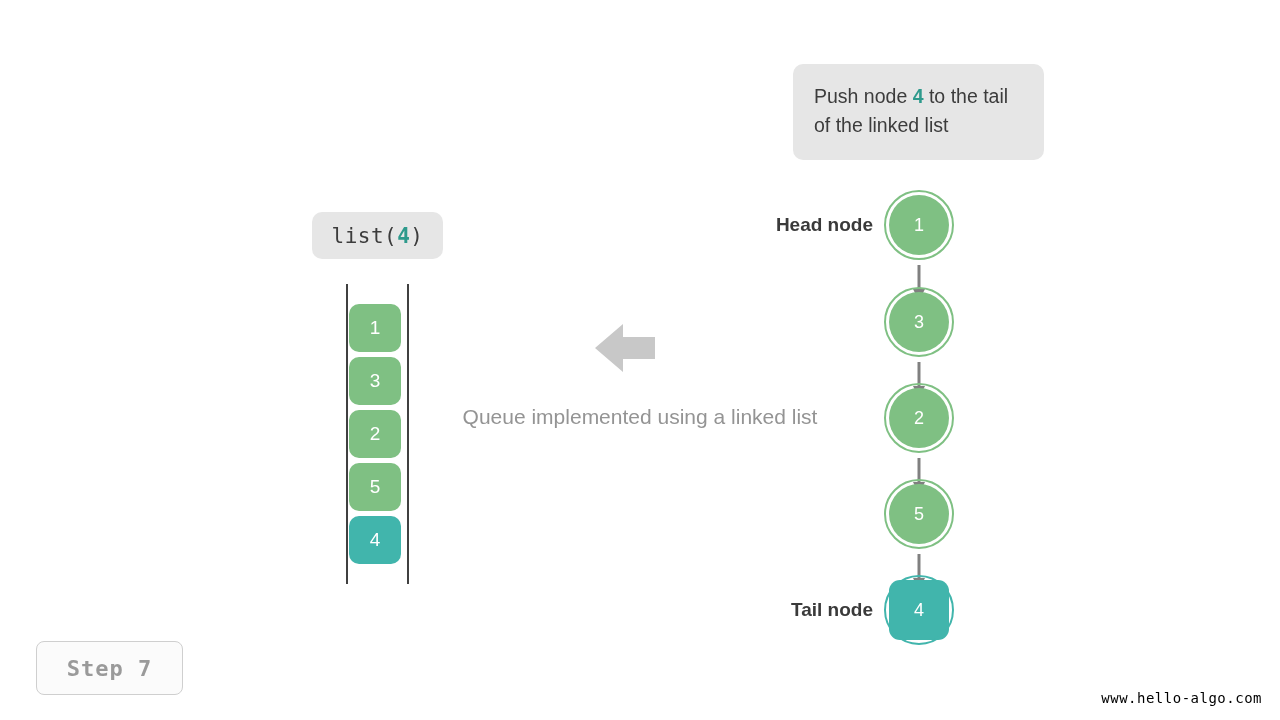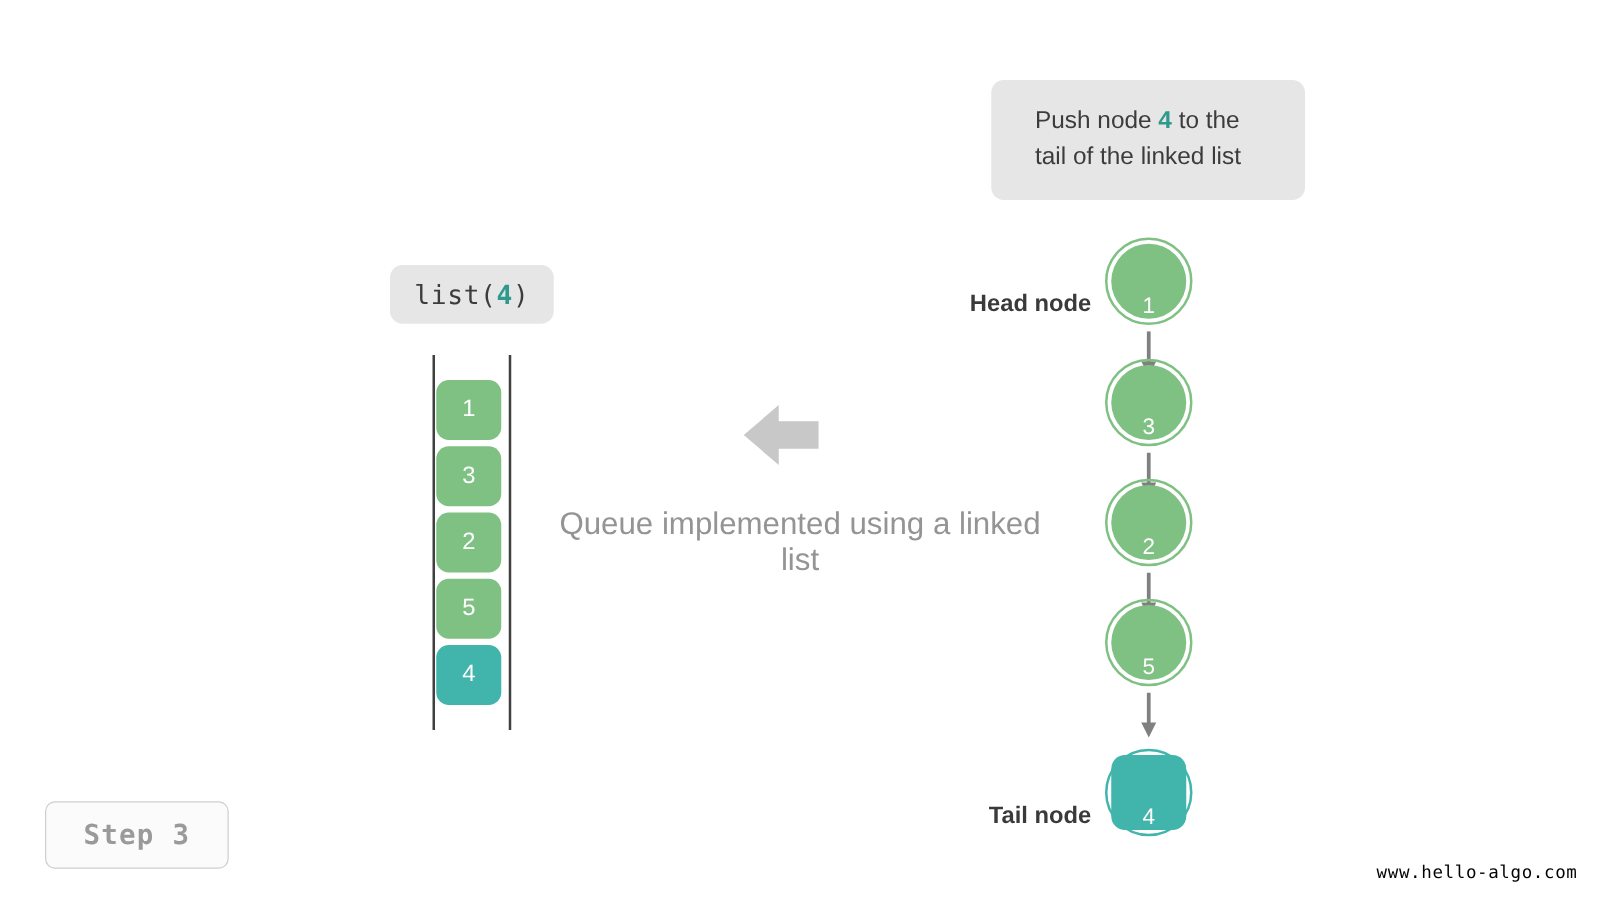--- a/index.html
+++ b/index.html
@@ -25,21 +25,21 @@
   
   .callout {
     position: absolute;
     left: 793px;
     top: 64px;
     width: 251px;
     height: 96px;
     background: #e6e6e6;
     border-radius: 10px;
     box-sizing: border-box;
-    padding: 18px 35px;
+    padding: 18px 21px;
     color: #3c3c3c;
     font-size: 19.5px;
     line-height: 29px;
     font-family: "Liberation Sans", sans-serif;
   }
   .callout .accent {
     color: #2e9a8c;
     font-weight: bold;
   }
 
@@ -112,42 +112,42 @@
     top: 320px;
   }
 
   
   .caption {
     position: absolute;
     left: 437px;
     top: 405px;
     width: 406px;
     text-align: center;
-    font-size: 25px;
+    font-size: 21px;
     color: #949494;
     font-family: "Liberation Sans", sans-serif;
   }
 
   
   .linked-list {
     position: absolute;
     left: 740px;
     top: 180px;
     width: 240px;
     height: 470px;
   }
   .ll-node {
     position: absolute;
     left: 149px;
     width: 60px;
     height: 60px;
     border-radius: 50%;
     box-sizing: border-box;
     display: flex;
-    align-items: flex-end;
+    align-items: center;
     justify-content: center;
     color: #ffffff;
     font-size: 18px;
     font-family: "Liberation Sans", sans-serif;
   }
   .ll-node .ring {
     position: absolute;
     left: -5px;
     top: -5px;
     width: 70px;
@@ -301,25 +301,25 @@
       <span class="val">5</span>
     </div>
 
     <div class="ll-edge" style="top: 374px;">
       <svg width="14" height="37" viewBox="0 0 14 37" xmlns="http://www.w3.org/2000/svg">
         <line x1="7" y1="0" x2="7" y2="25" stroke="#808080" stroke-width="3"></line>
         <polygon points="7,36 1,24 13,24" fill="#808080"></polygon>
       </svg>
     </div>
 
-    <div class="ll-node highlight" style="top: 424px; border-radius: 11px;">
+    <div class="ll-node highlight" style="top: 400px; border-radius: 11px;">
       <span class="ring"></span>
       <span class="ll-side-label">Tail node</span>
       <span class="val">4</span>
     </div>
 
   </div>
 
-  <div class="step-badge">Step 3</div>
+  <div class="step-badge">Step 7</div>
 
   <div class="watermark">www.hello-algo.com</div>
 
 </div>
 
 </body></html>

